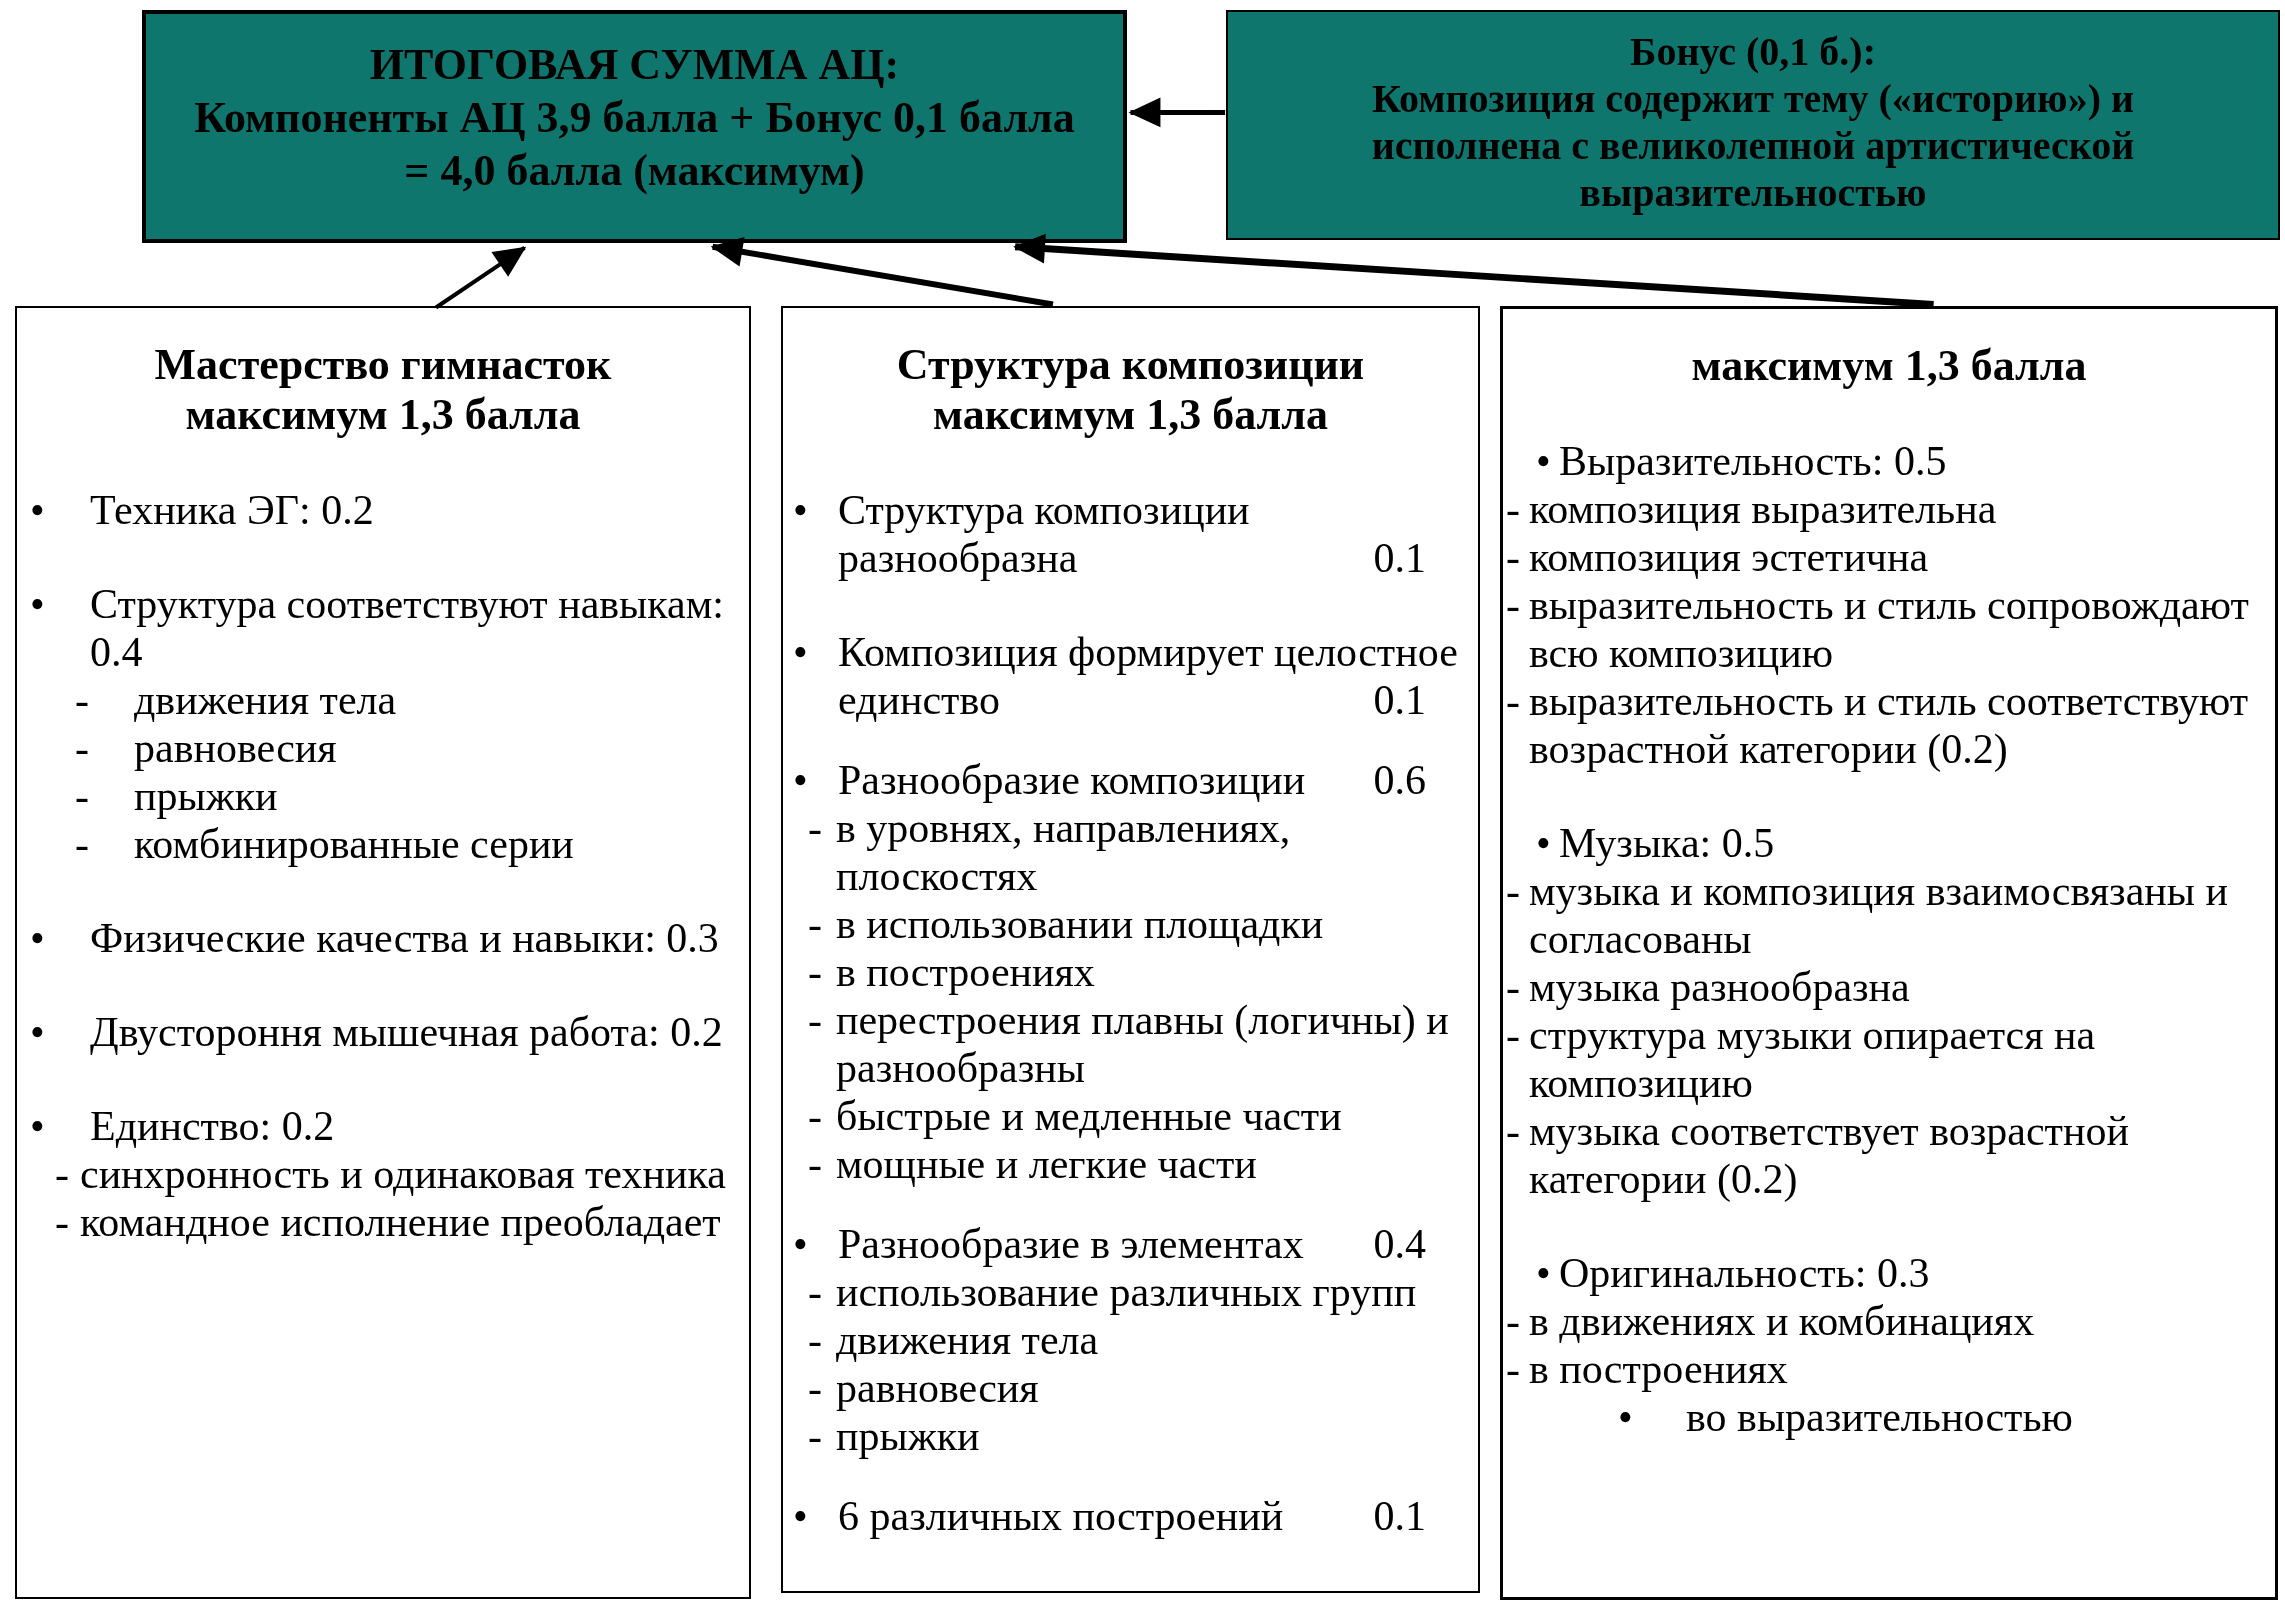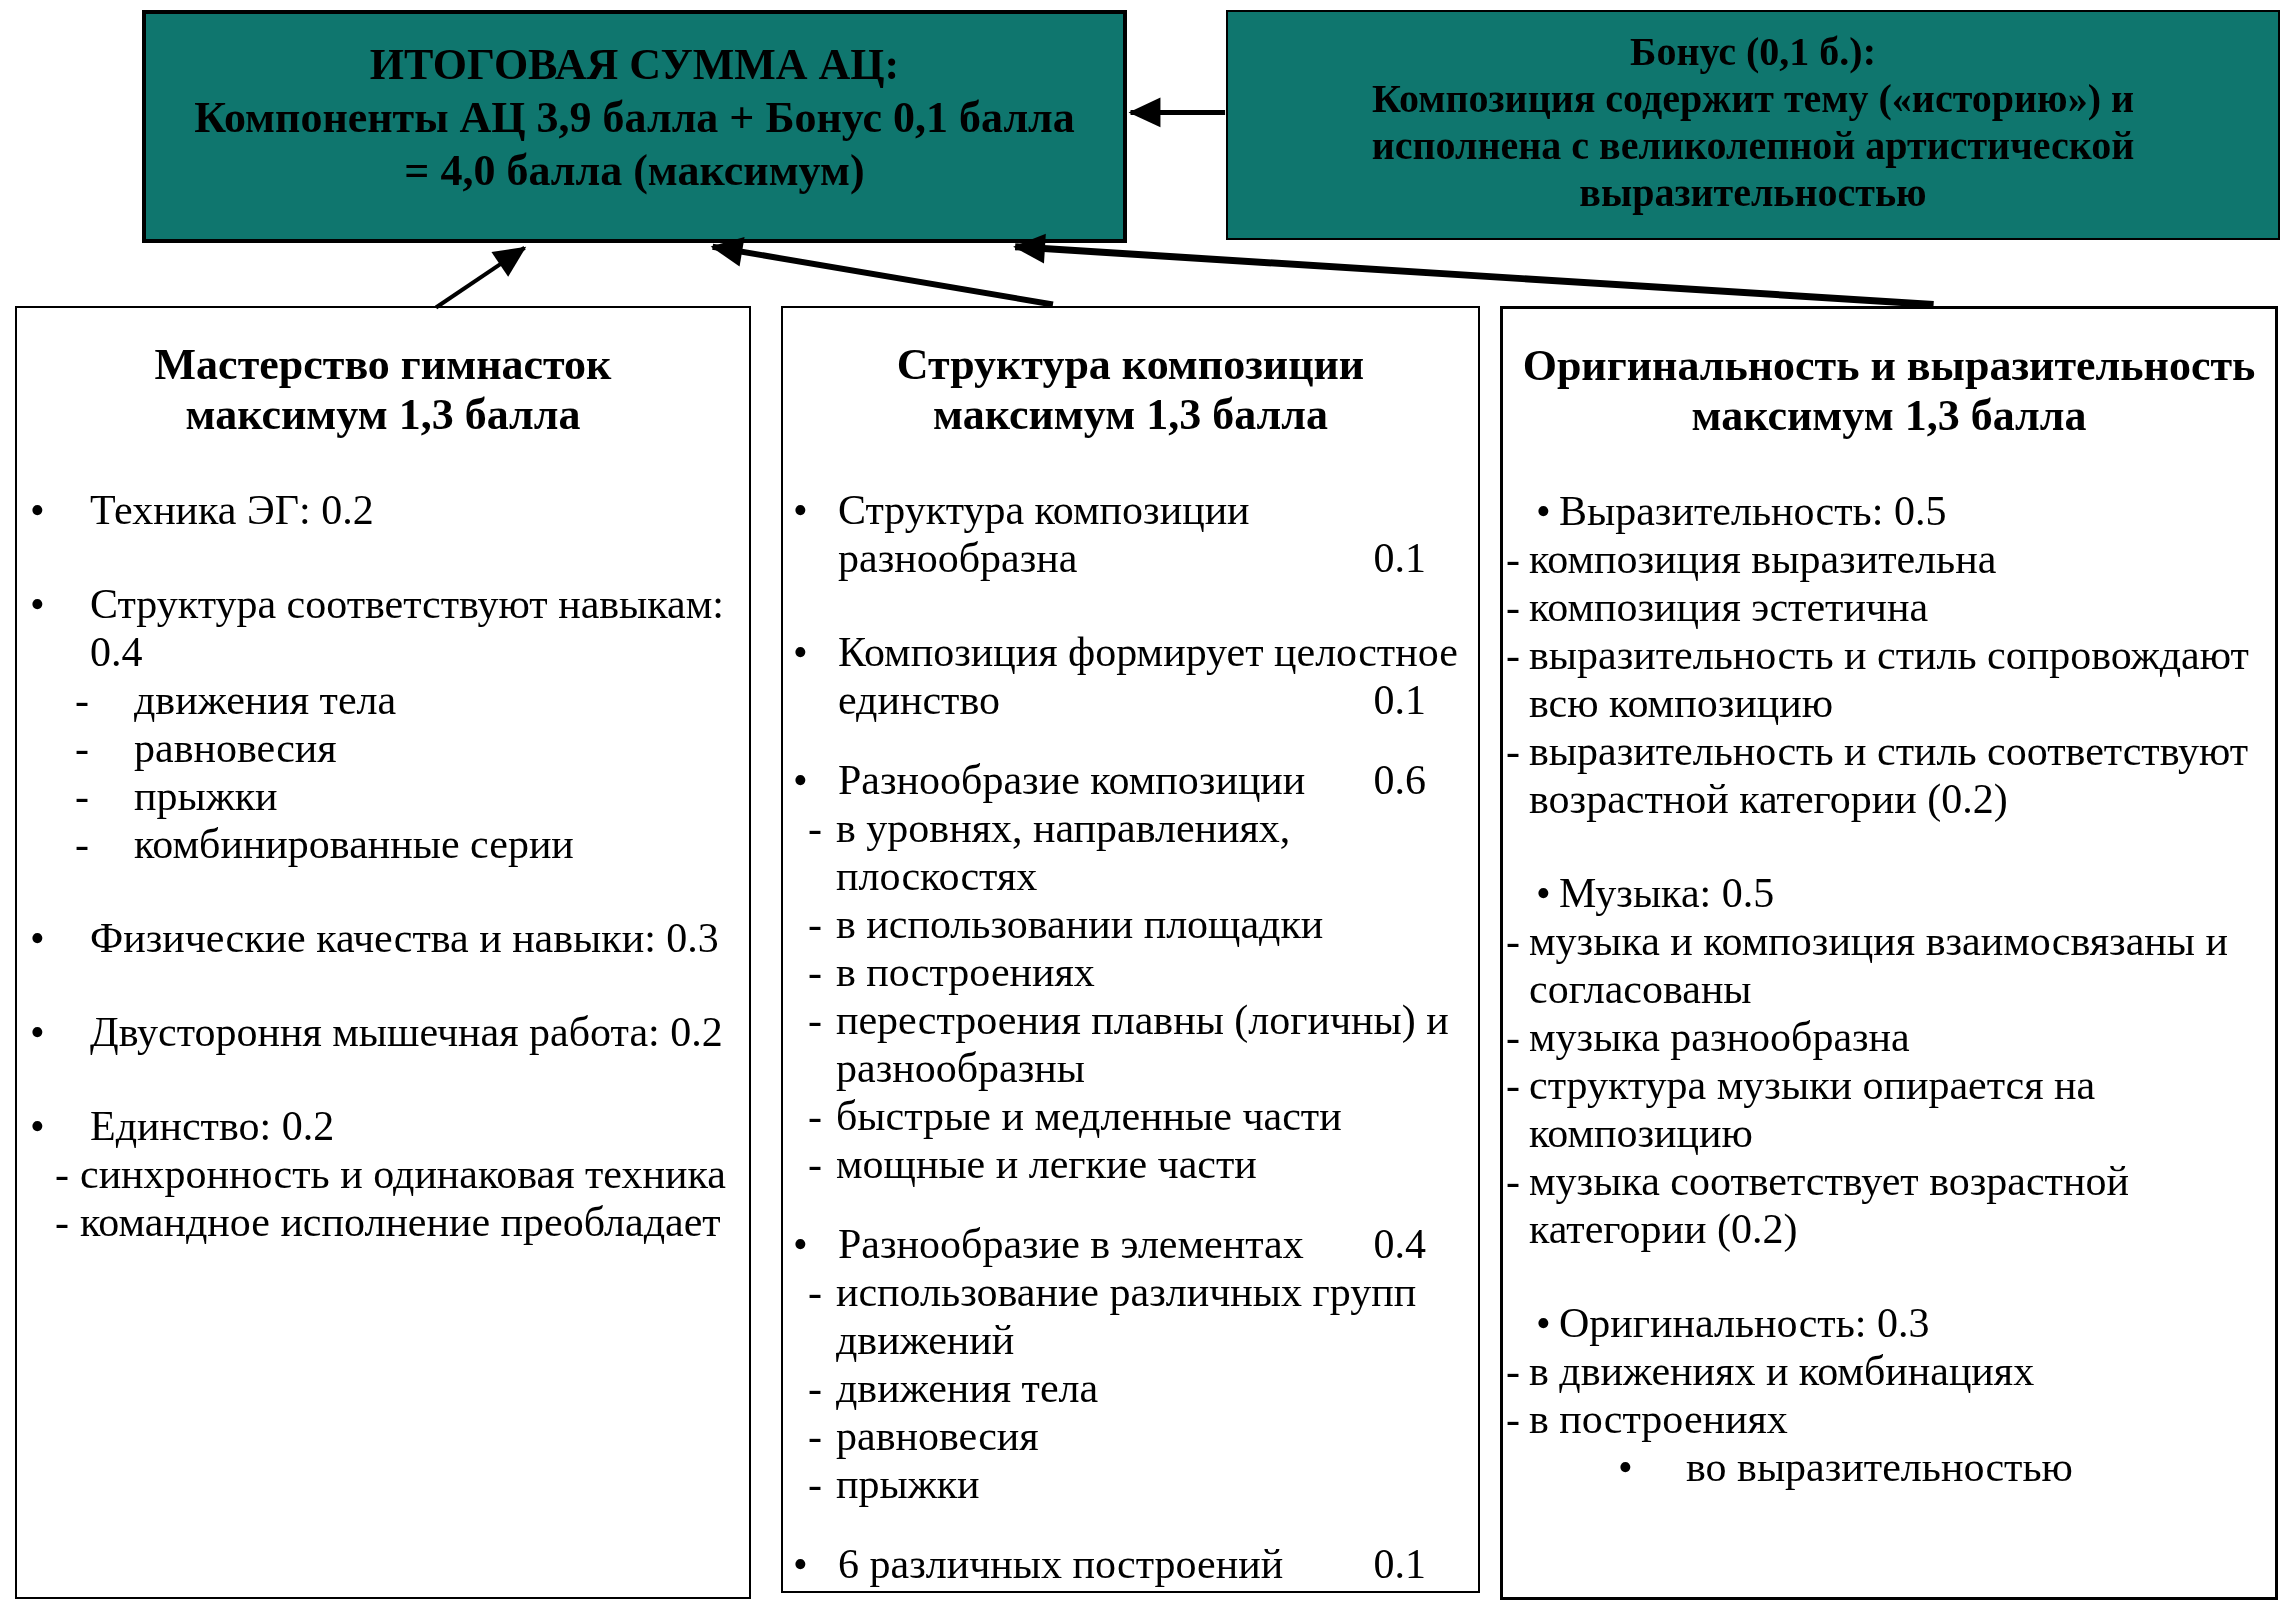--- a/index.html
+++ b/index.html
@@ -239,23 +239,20 @@
             <span class="mk">•</span>
             <span class="tx">Разнообразие в элементах</span>
             <span class="val">0.4</span>
           </div>
         </div>
         <div class="item d2 g0">
           <div class="line">
             <span class="mk">-</span>
             <span class="tx">использование различных групп</span>
           </div>
-          <div class="line">
-            <span class="tx">движений</span>
-          </div>
         </div>
         <div class="item d2 g0">
           <div class="line">
             <span class="mk">-</span>
             <span class="tx">движения тела</span>
           </div>
         </div>
         <div class="item d2 g0">
           <div class="line">
             <span class="mk">-</span>
@@ -273,21 +270,20 @@
             <span class="mk">•</span>
             <span class="tx">6 различных построений</span>
             <span class="val">0.1</span>
           </div>
         </div>
       </div>
   </div>
 
   <div class="col c2" id="col-2">
     <div class="col-title">
-        <div>Оригинальность и выразительность</div>
         <div>максимум 1,3 балла</div>
       </div>
     <div class="items">
         <div class="item b g0">
           <div class="line">
             <span class="mk">•</span>
             <span class="tx">Выразительность: 0.5</span>
           </div>
         </div>
         <div class="item d1 g0">

